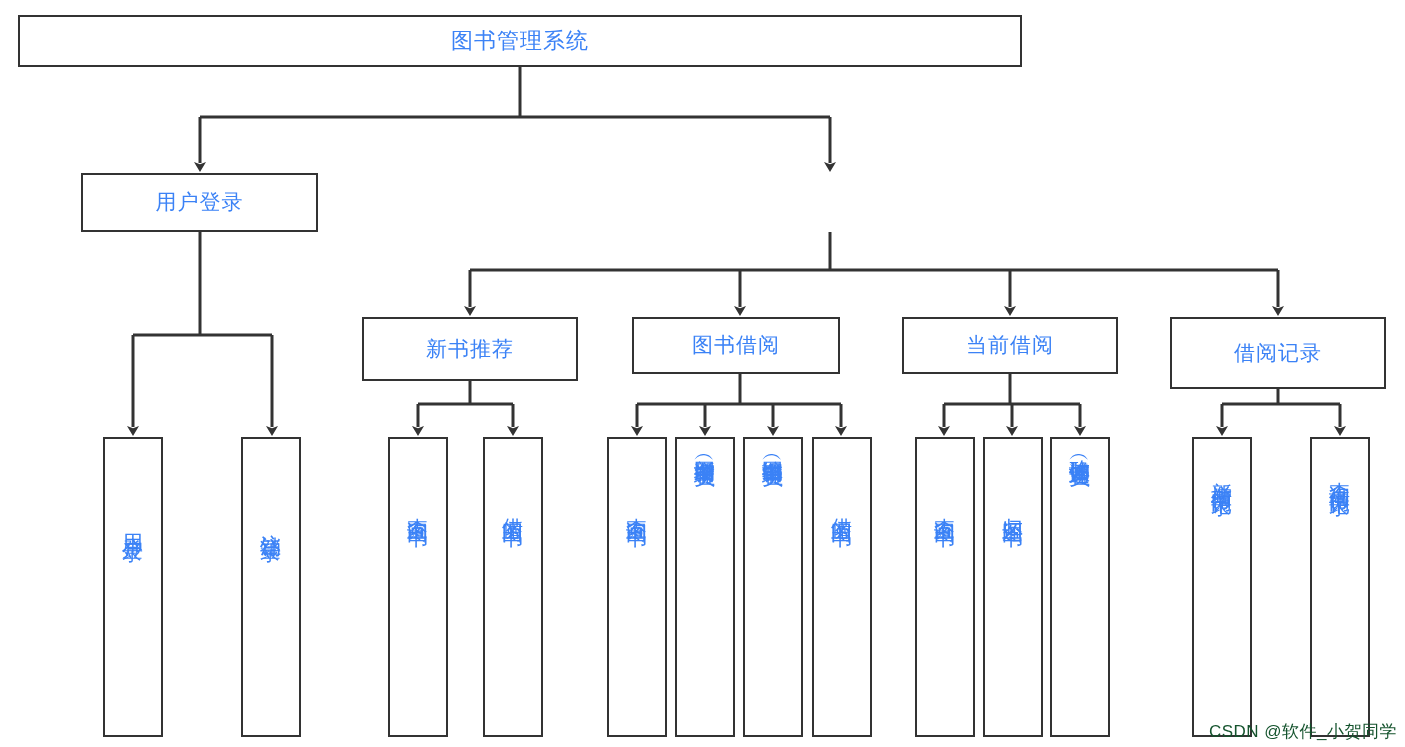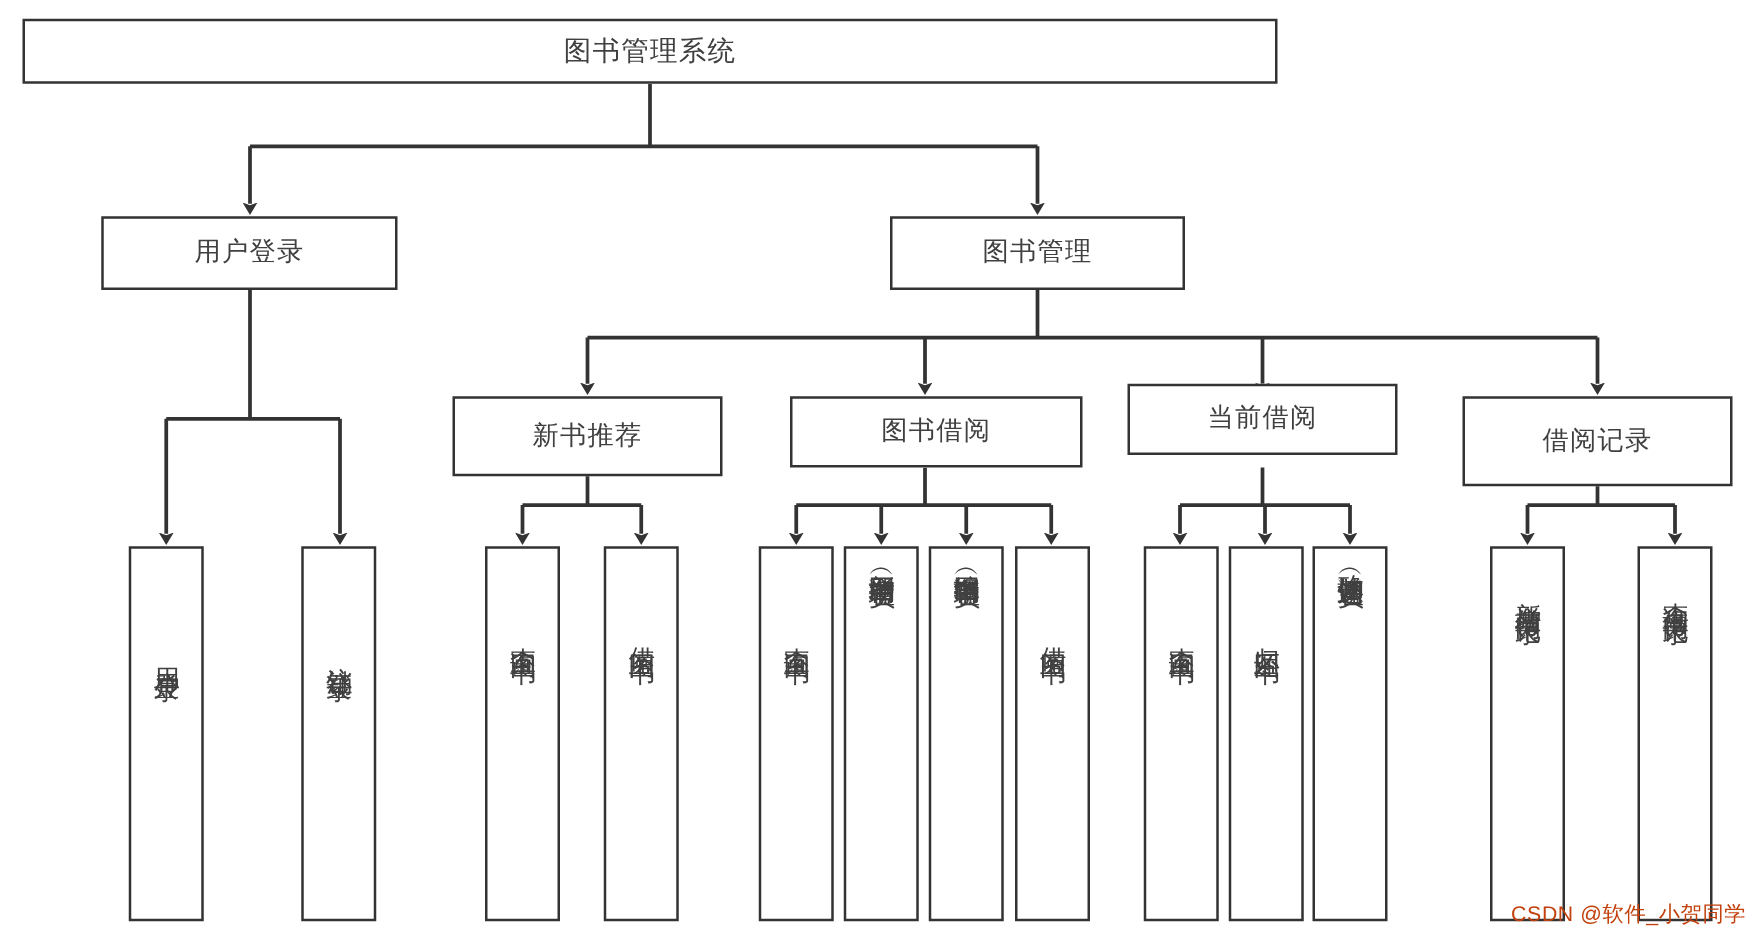--- a/index.html
+++ b/index.html
@@ -31,21 +31,21 @@
     background: #ffffff;
     border: 2px solid #333333;
     display: flex;
     align-items: center;
     justify-content: center;
     color: #1a1a1a;
   }
   .node-label {
     display: block;
     white-space: pre-line;
-    color: #404040;
+    color: #3b82f6;
   }
   
   .node.horizontal .node-label {
     font-size: 21px;
     line-height: 1.15;
     letter-spacing: 1px;
   }
   .node.root .node-label {
     font-size: 22px;
     letter-spacing: 1px;
@@ -65,21 +65,21 @@
     white-space: nowrap;
   }
   .node.leaf.tall-text .node-label {
     letter-spacing: 1px;
   }
   #watermark {
     position: absolute;
     right: 8px;
     bottom: 4px;
     font-size: 17px;
-    color: #c2410c;
+    color: #14532d;
     letter-spacing: 0.5px;
     user-select: none;
     pointer-events: none;
     white-space: nowrap;
   }
 </style>
 </head>
 <body>
 
 <div id="diagram-root">
@@ -134,31 +134,28 @@
     </g>
   </svg>
 
   <div class="node root horizontal" style="left:18px; top:15px; width:1004px; height:52px;">
     <span class="node-label">图书管理系统</span>
   </div>
 
   <div class="node horizontal" style="left:81px; top:173px; width:237px; height:59px;">
     <span class="node-label">用户登录</span>
   </div>
-  <div class="node horizontal" style="left:712px; top:173px; width:236px; height:59px;">
-    <span class="node-label">图书管理</span>
-  </div>
 
   <div class="node horizontal" style="left:362px; top:317px; width:216px; height:64px;">
     <span class="node-label">新书推荐</span>
   </div>
-  <div class="node horizontal" style="left:632px; top:317px; width:234px; height:57px;">
+  <div class="node horizontal" style="left:632px; top:317px; width:208px; height:57px;">
     <span class="node-label">图书借阅</span>
   </div>
-  <div class="node horizontal" style="left:902px; top:307px; width:216px; height:57px;">
+  <div class="node horizontal" style="left:902px; top:317px; width:216px; height:57px;">
     <span class="node-label">当前借阅</span>
   </div>
   <div class="node horizontal" style="left:1170px; top:317px; width:216px; height:72px;">
     <span class="node-label">借阅记录</span>
   </div>
 
   <div class="node leaf" style="left:103px; top:437px; width:60px; height:300px; padding-top:78px;">
     <span class="node-label">用户登录</span>
   </div>
   <div class="node leaf" style="left:241px; top:437px; width:60px; height:300px; padding-top:78px;">

